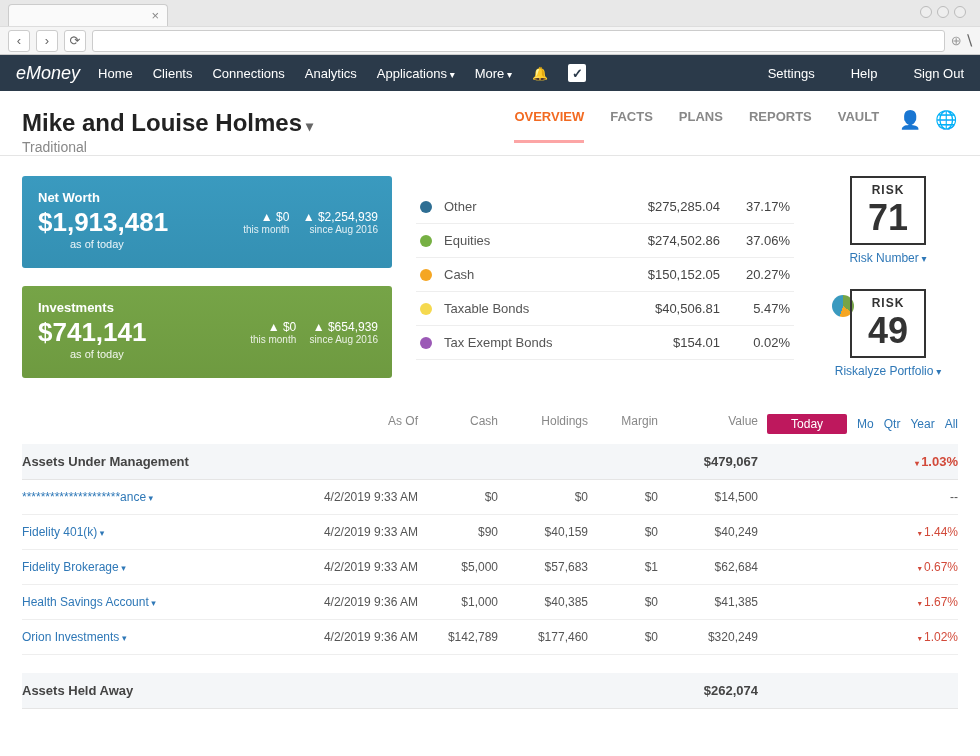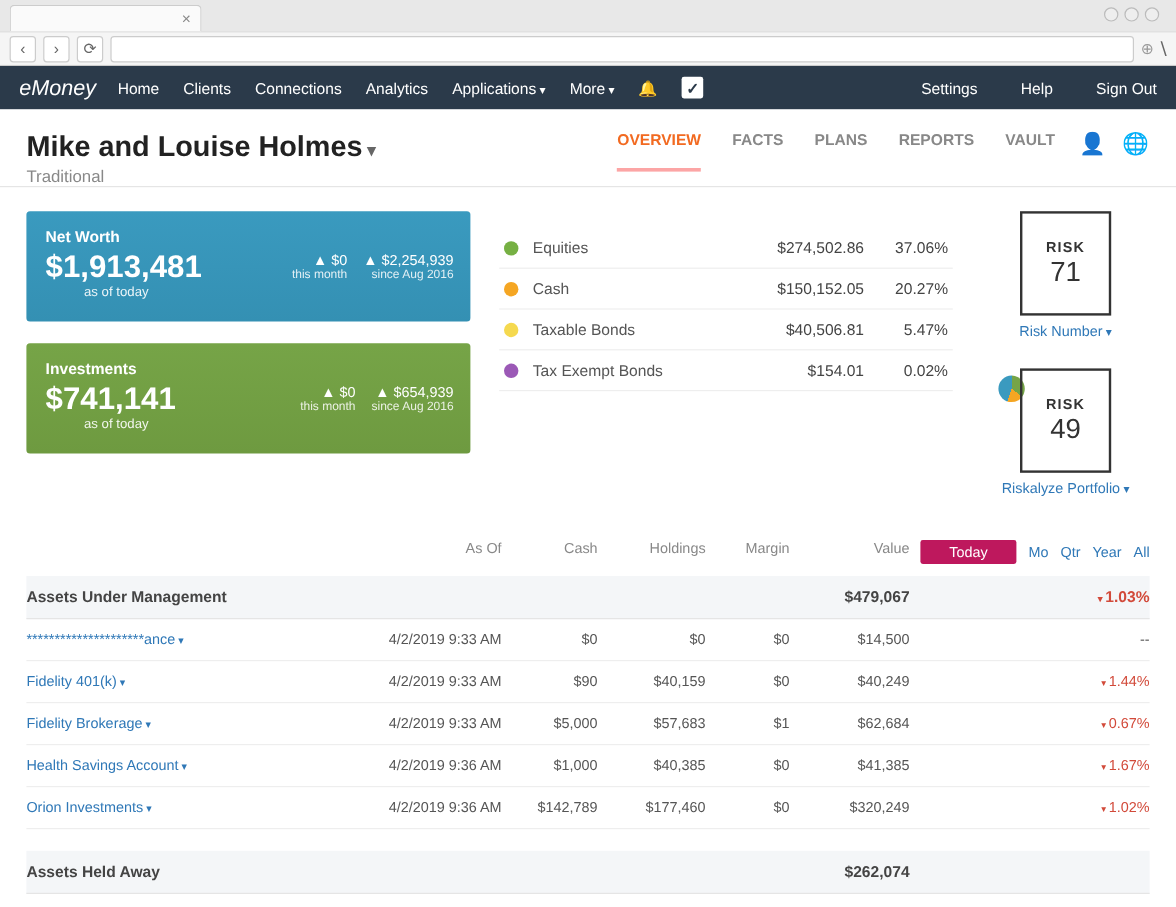--- a/index.html
+++ b/index.html
@@ -42,23 +42,23 @@
 .alloc-col{flex:1;max-width:380px}
 .alloc-header{height:40px;display:flex;align-items:center;color:#fff;font-weight:600;font-size:14px;padding-left:14px;position:relative;overflow:hidden;border-radius:2px}
 .alloc-header .seg{position:absolute;top:0;bottom:0}
 .alloc-list{margin-top:14px}
 .alloc-row{display:flex;align-items:center;padding:9px 4px;border-bottom:1px solid #eee;font-size:13px}
 .dot{width:12px;height:12px;border-radius:50%;margin-right:12px}
 .alloc-name{flex:1;color:#555}
 .alloc-val{width:110px;text-align:right;color:#444}
 .alloc-pct{width:70px;text-align:right;color:#444}
 .risk-col{width:140px;display:flex;flex-direction:column;align-items:center;gap:6px}
-.risk-box{width:76px;height:87px;border:2px solid #333;display:flex;flex-direction:column;align-items:center;justify-content:center;position:relative}
+.risk-box{width:76px;height:69px;border:2px solid #333;display:flex;flex-direction:column;align-items:center;justify-content:center;position:relative}
 .risk-box .rl{font-size:12px;font-weight:700;letter-spacing:1px}
-.risk-box .rn{font-size:23px;font-weight:400}
+.risk-box .rn{font-size:36px;font-weight:700}
 .risk-link{color:#2f78b7;font-size:12px;cursor:pointer;margin-bottom:10px}
 .mini-pie{width:22px;height:22px;border-radius:50%;background:conic-gradient(#76a447 0 35%,#f5a623 35% 55%,#3a9abf 55% 100%);position:absolute;left:-18px;top:6px}
 .table-wrap{padding:0 22px 30px 22px}
 .tab-sel{display:flex;justify-content:flex-end;align-items:center;gap:10px;font-size:12px;color:#2f78b7;margin-bottom:4px}
 .tab-sel .today{background:#be185d;color:#fff;padding:3px 24px;border-radius:2px}
 .head-row{display:flex;font-size:12px;color:#888;padding:6px 0;border-bottom:1px solid #e5e5e5}
 .col-name{flex:1.4}
 .col-asof{width:140px;text-align:right}
 .col-cash{width:80px;text-align:right}
 .col-hold{width:90px;text-align:right}
@@ -149,20 +149,26 @@
       <div class="stat-deltas">
         <span class="d"><span>▲ $0</span><span class="lbl">this month</span></span>
         <span class="d"><span>▲ $654,939</span><span class="lbl">since Aug 2016</span></span>
       </div>
     </div>
   </div>
 
   <div class="alloc-col">
     <div class="alloc-list" id="alloc-list">
         <div class="alloc-row">
+          <span class="dot" style="background:#2e6e93"></span>
+          <span class="alloc-name">Other</span>
+          <span class="alloc-val">$275,285.04</span>
+          <span class="alloc-pct">37.17%</span>
+        </div>
+        <div class="alloc-row">
           <span class="dot" style="background:#76b043"></span>
           <span class="alloc-name">Equities</span>
           <span class="alloc-val">$274,502.86</span>
           <span class="alloc-pct">37.06%</span>
         </div>
         <div class="alloc-row">
           <span class="dot" style="background:#f5a623"></span>
           <span class="alloc-name">Cash</span>
           <span class="alloc-val">$150,152.05</span>
           <span class="alloc-pct">20.27%</span>

